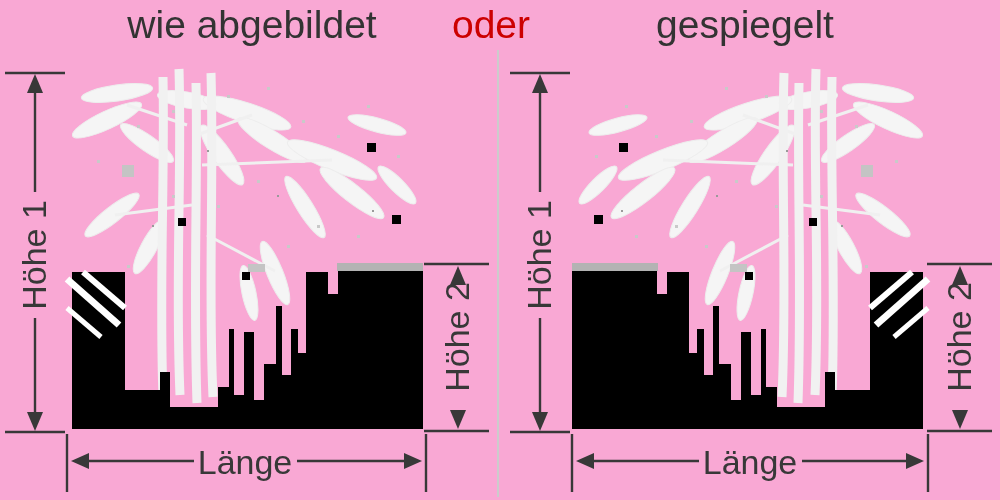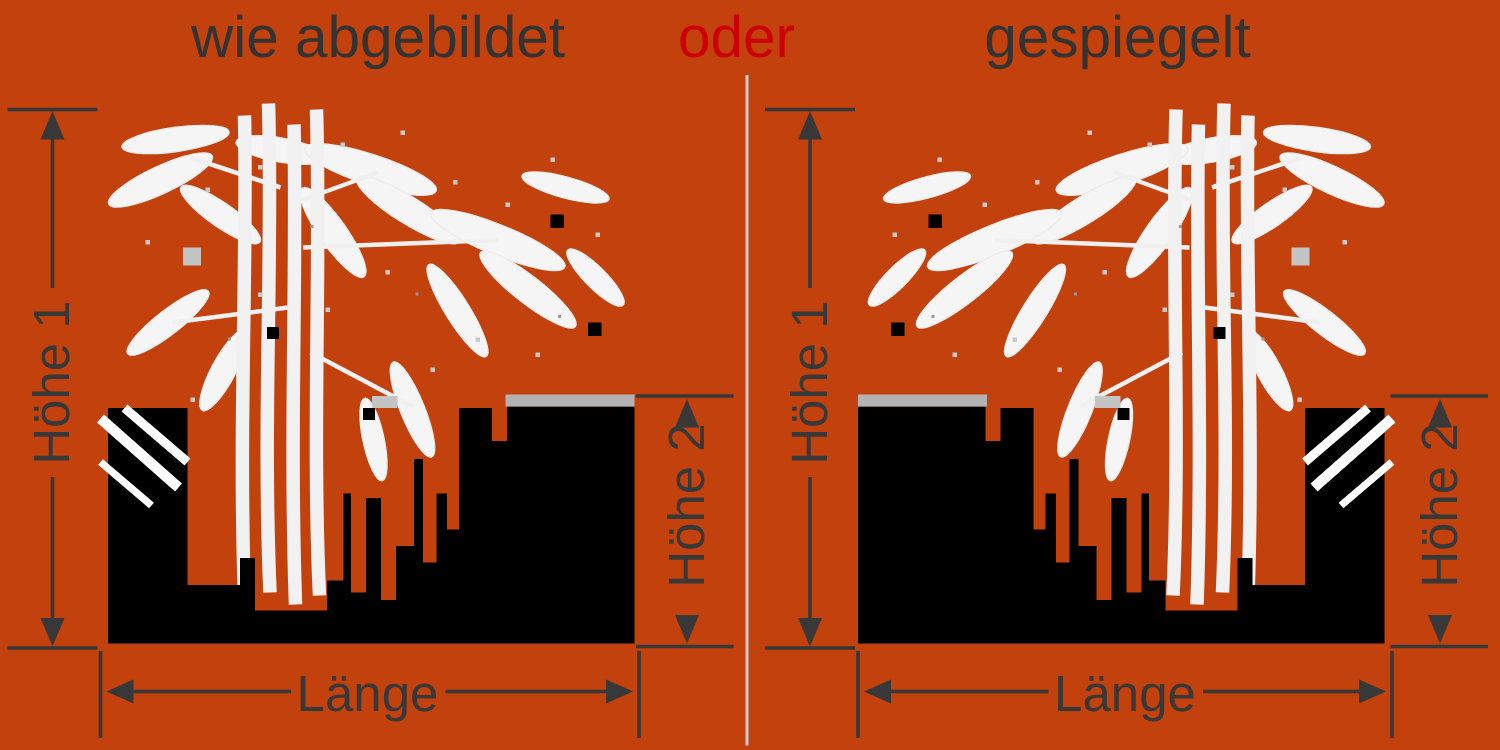--- a/index.html
+++ b/index.html
@@ -1,16 +1,16 @@
 <!DOCTYPE html>
 <html><head>
 <meta charset="utf-8">
 <style>
   html,body{margin:0;padding:0;background:#ffffff;}
-  .canvas{position:relative;width:1000px;height:500px;background:#c2410c;overflow:hidden;
+  .canvas{position:relative;width:1000px;height:500px;background:#f9a8d4;overflow:hidden;
           font-family:"Liberation Sans", sans-serif;}
   .canvas svg{position:absolute;left:0;top:0;}
   text.top-label{font-size:39px;fill:#333333;}
   text.top-label.red{fill:#cc0000;}
   text.dim-label{font-size:34px;fill:#383838;}
   .dim line{stroke:#383838;stroke-width:2.4;}
   .dim polygon{fill:#383838;stroke:none;}
 </style>
 </head>
 <body>

